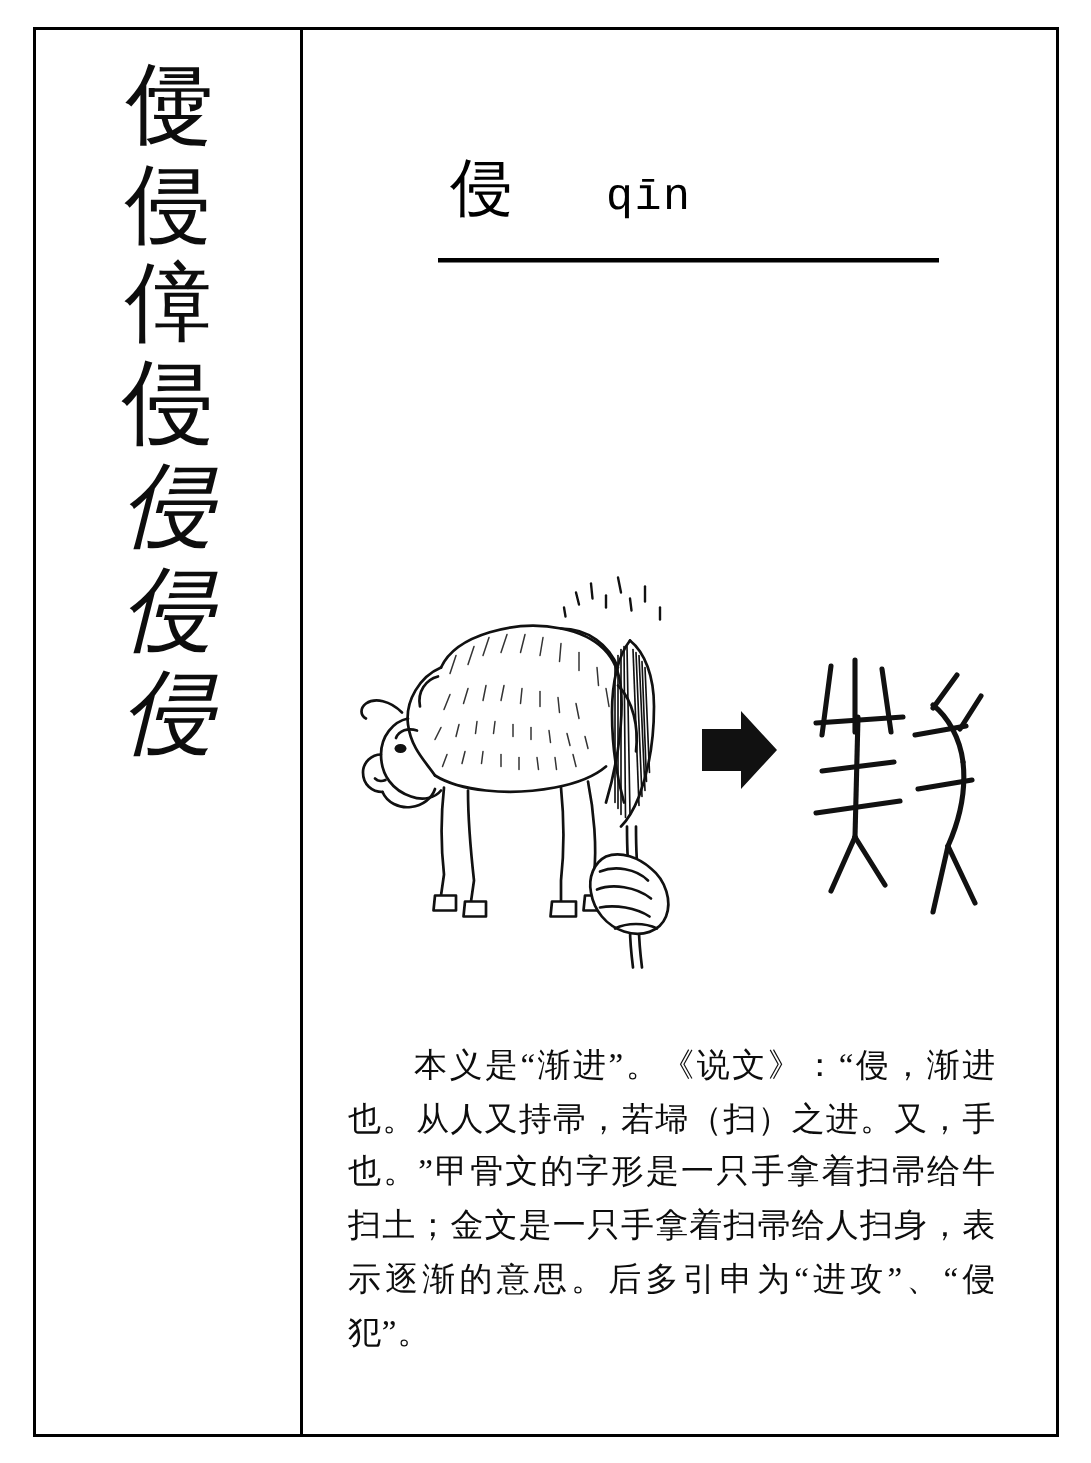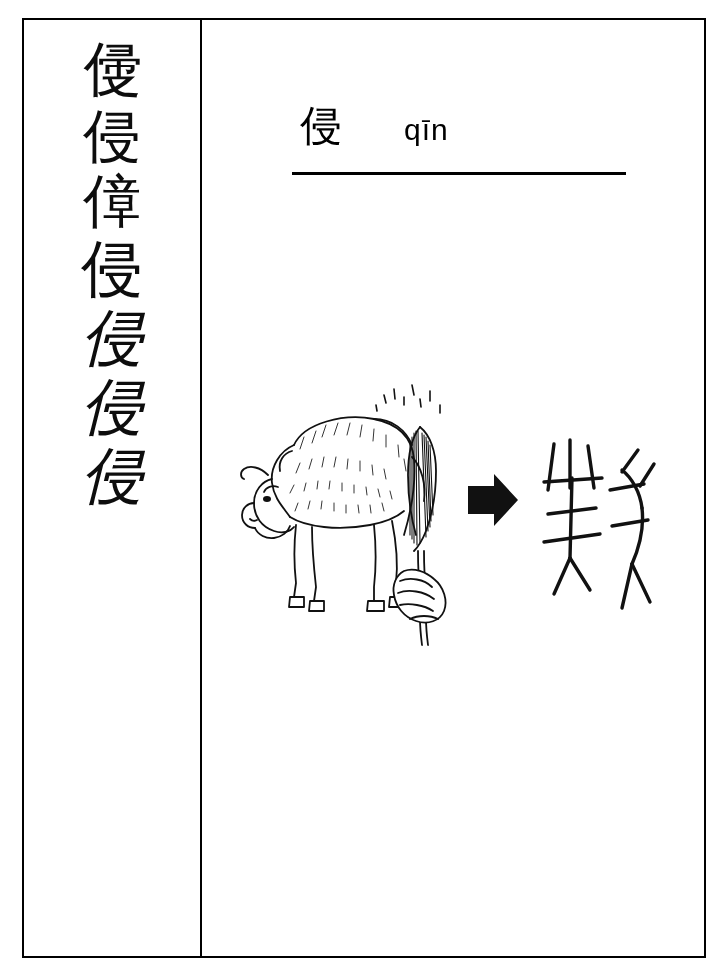--- a/index.html
+++ b/index.html
@@ -94,21 +94,21 @@
     align-items: baseline;
     gap: 62px;
   }
   .headword {
     font-family: "Liberation Serif", serif;
     font-size: 42px;
     color: #000;
     line-height: 1;
   }
   .pinyin {
-    font-family: Liberation Sans, sans-serif;
+    font-family: Liberation Mono, monospace;
     font-size: 30px;
     color: #000;
     letter-spacing: 1px;
     line-height: 1;
   }
   .title-rule {
     position: absolute;
     left: 88px;
     top: 152px;
     width: 334px;
@@ -315,15 +315,18 @@
           <path d="M118 134 L108 178"></path>
           <path d="M118 134 L136 172"></path>
           <path d="M96 60 L130 54"></path>
           <path d="M98 96 L134 90"></path>
           <path d="M124 20 L108 42"></path>
           <path d="M140 34 L126 56"></path>
         </g>
       </svg>
     </div>
 
+    <div class="explain">
+      <p>本义是“渐进”。《说文》：“侵，渐进也。从人又持帚，若埽（扫）之进。又，手也。”甲骨文的字形是一只手拿着扫帚给牛扫土；金文是一只手拿着扫帚给人扫身，表示逐渐的意思。后多引申为“进攻”、“侵犯”。</p>
+    </div>
 
   </div>
 </div>
 
 </body></html>

